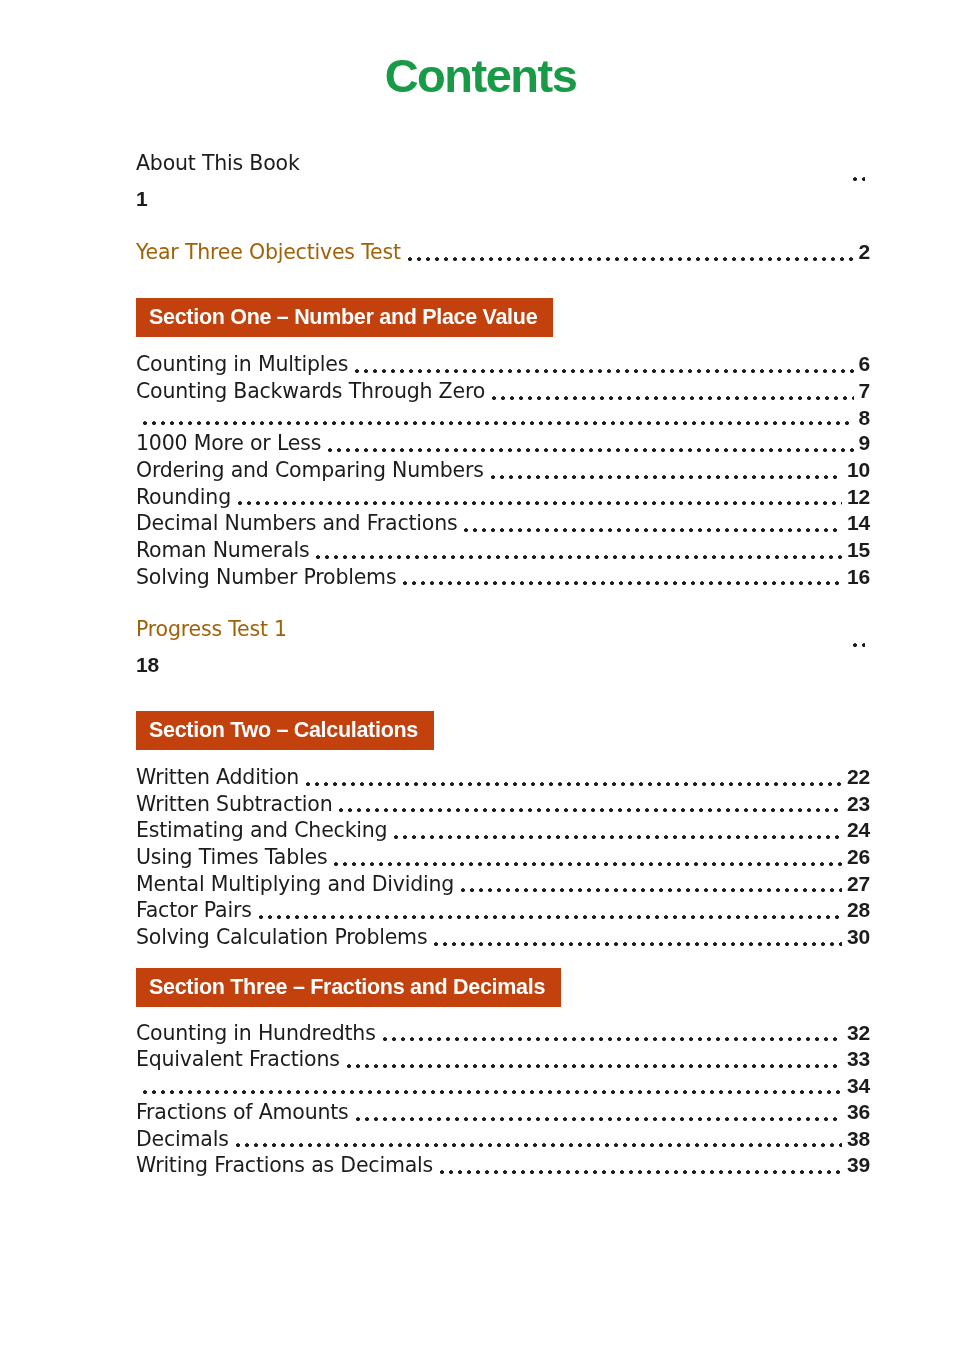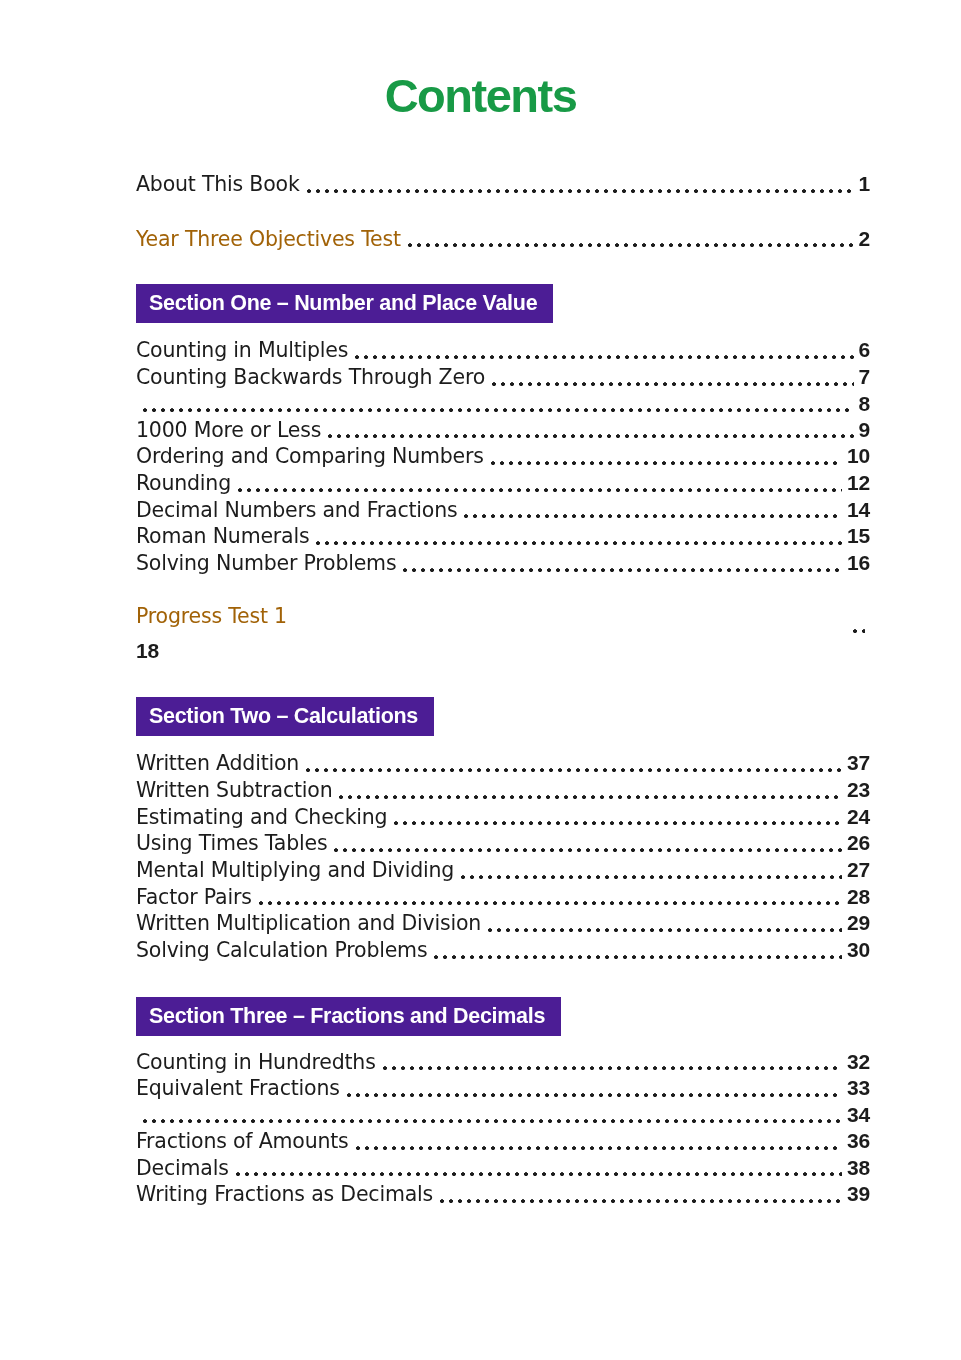--- a/index.html
+++ b/index.html
@@ -6,21 +6,21 @@
   .page {
     width: 961px; height: 1360px;
     background: #ffffff;
     position: relative;
     overflow: hidden;
     font-family: "DejaVu Sans", sans-serif;
     color: #1c1c1c;
   }
   .title {
     margin: 0;
-    padding-top: 68px;
+    padding-top: 48px;
     text-align: center;
     font-family: "Liberation Sans", sans-serif;
     font-weight: 800;
     font-size: 47px;
     letter-spacing: -1.5px;
     color: #189a46;
     line-height: 56px;
   }
   .toc { margin: 0 91px 0 136px; }
 
@@ -48,40 +48,40 @@
   .row .num {
     flex: 0 0 auto;
     font-family: "Liberation Sans", sans-serif;
     font-weight: 600;
     font-size: 21px;
   }
   .green-label { color: #a16207; }
 
   .banner {
     display: inline-block;
-    background: #4c1d95;
+    background: #c2410c;
     color: #ffffff;
     font-family: "Liberation Sans", sans-serif;
     font-weight: 700;
     font-size: 21.5px;
     line-height: 22px;
     padding: 8px 16px 9px 13px;
     letter-spacing: -0.3px;
   }
 
   .entries { }
 
-  .mt-about    { margin-top: 47px; }
+  .mt-about    { margin-top: 47px; flex-direction: column; }
   .mt-year     { margin-top: 28px; }
   .mt-banner1  { margin-top: 32px; }
   .mt-entries1 { margin-top: 14px; }
   .mt-progress { margin-top: 27px; flex-direction: column; }
   .mt-banner2  { margin-top: 33px; }
   .mt-entries2 { margin-top: 14px; }
-  .mt-banner3  { margin-top: 33px; }
+  .mt-banner3  { margin-top: 17px; }
   .mt-entries3 { margin-top: 13px; }
 </style>
 </head>
 <body>
 
 <div class="page">
   <h1 class="title">Contents</h1>
 
   <div class="toc">
 
@@ -155,21 +155,21 @@
     </div>
 
     <div class="mt-banner2">
       <span class="banner">Section Two – Calculations</span>
     </div>
 
     <div class="entries mt-entries2">
       <div class="row">
         <span class="label">Written Addition</span>
         <span class="leader"></span>
-        <span class="num">37</span>
+        <span class="num">22</span>
       </div>
       <div class="row">
         <span class="label">Written Subtraction</span>
         <span class="leader"></span>
         <span class="num">23</span>
       </div>
       <div class="row">
         <span class="label">Estimating and Checking</span>
         <span class="leader"></span>
         <span class="num">24</span>
@@ -181,25 +181,20 @@
       </div>
       <div class="row">
         <span class="label">Mental Multiplying and Dividing</span>
         <span class="leader"></span>
         <span class="num">27</span>
       </div>
       <div class="row">
         <span class="label">Factor Pairs</span>
         <span class="leader"></span>
         <span class="num">28</span>
-      </div>
-      <div class="row">
-        <span class="label">Written Multiplication and Division</span>
-        <span class="leader"></span>
-        <span class="num">29</span>
       </div>
       <div class="row">
         <span class="label">Solving Calculation Problems</span>
         <span class="leader"></span>
         <span class="num">30</span>
       </div>
     </div>
 
     <div class="mt-banner3">
       <span class="banner">Section Three – Fractions and Decimals</span>

